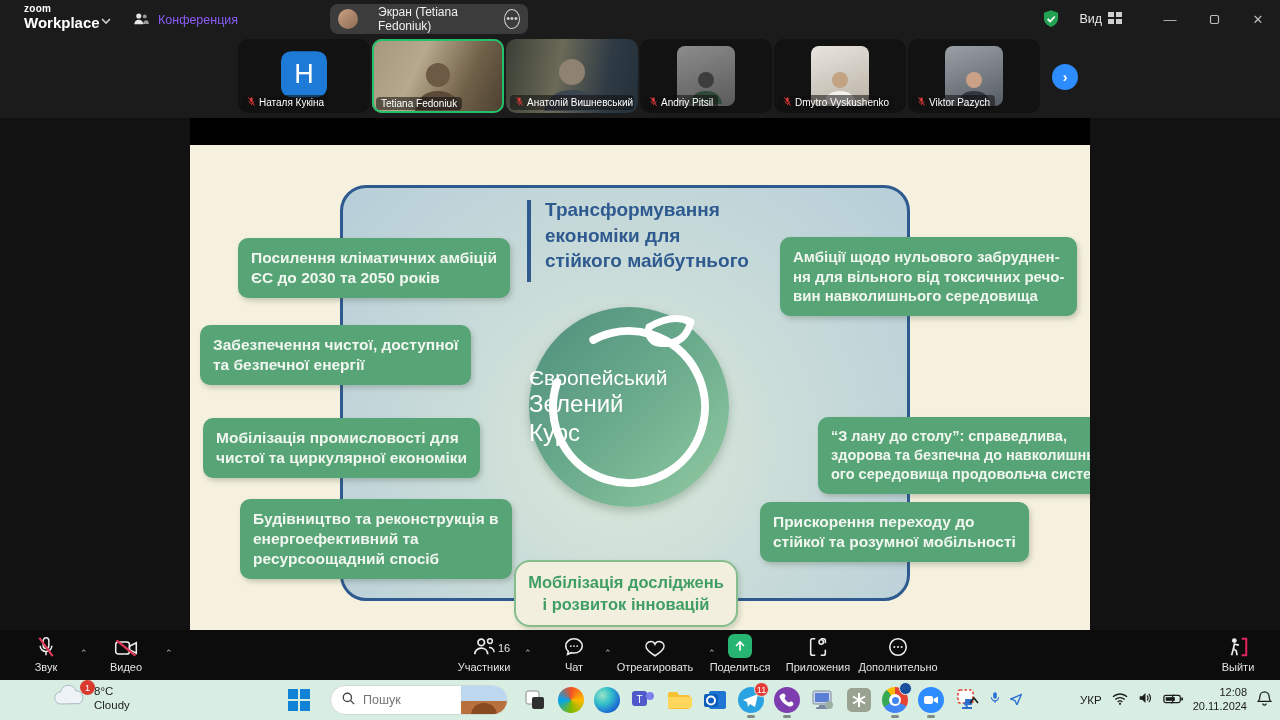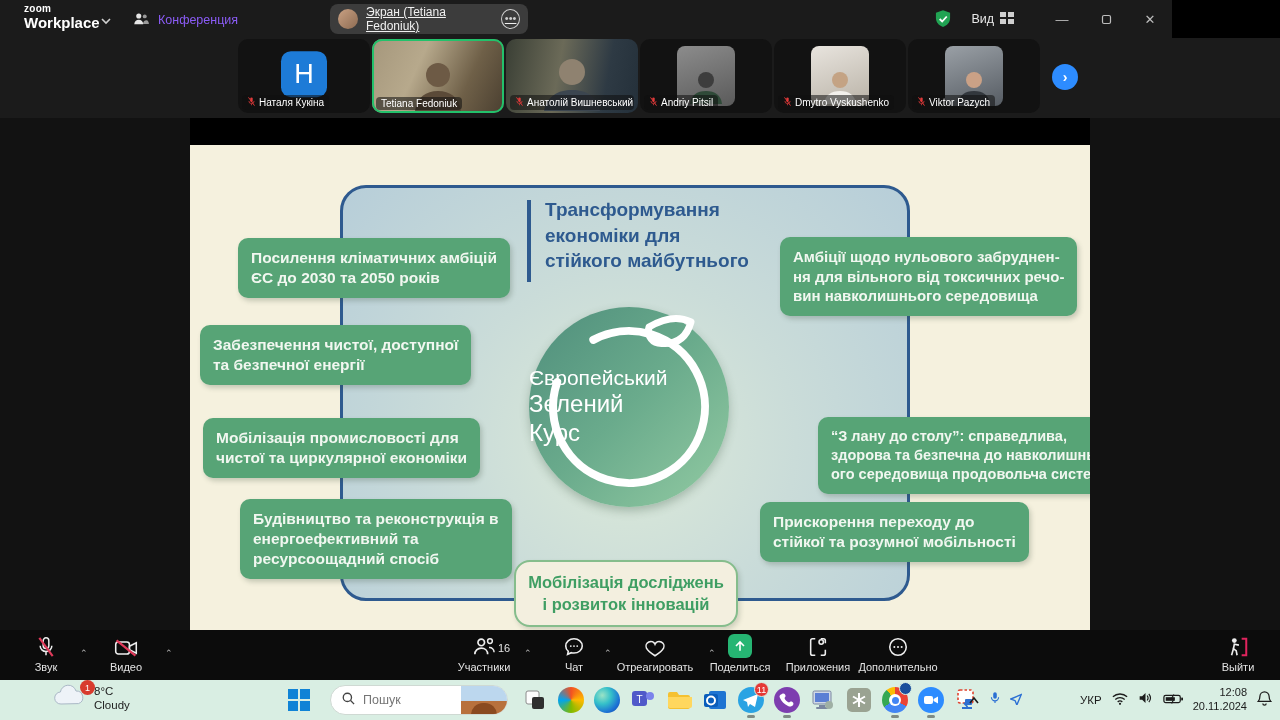--- a/index.html
+++ b/index.html
@@ -1,26 +1,26 @@
 <!DOCTYPE html>
 <html><head>
 <meta charset="utf-8">
 <style>
   * { margin:0; padding:0; box-sizing:border-box; }
   html,body { width:1280px; height:720px; overflow:hidden; }
   body { font-family:"Liberation Sans", sans-serif; background:#000; position:relative; }
 
   
-  #titlebar { position:absolute; left:0; top:0; width:1172px; height:38px; background:#1b1b1b; }
+  #titlebar { position:absolute; left:0; top:0; width:1280px; height:38px; background:#1b1b1b; }
   .brand { position:absolute; left:24px; top:4px; color:#fff; line-height:1; }
   .brand .b-top { font-size:10px; font-weight:700; letter-spacing:.3px; }
   .brand .b-bot { font-size:15px; font-weight:700; margin-top:1px; }
   .chev { position:absolute; left:100px; top:13px; width:12px; height:12px; }
   .tab-meeting { position:absolute; left:132px; top:8px; height:24px; display:flex; align-items:center; gap:8px; color:#8b5cf6; font-size:12.5px; }
-  .tab-screen { position:absolute; left:330px; top:4px; width:198px; height:30px; background:#3c3c3c; border-radius:8px; display:flex; align-items:center; gap:8px; padding:0 8px; color:#f0f0f0; font-size:12px;text-decoration:underline; }
+  .tab-screen { position:absolute; left:330px; top:4px; width:198px; height:30px; background:#3c3c3c; border-radius:8px; display:flex; align-items:center; gap:20px; padding:0 8px; color:#f0f0f0; font-size:12px; }
   .tab-avatar { width:20px; height:20px; border-radius:50%; background:linear-gradient(135deg,#c9a183,#8d6b52); flex:0 0 auto; }
   .tab-ellipsis { margin-left:auto; width:20px; height:20px; border-radius:50%; border:1.4px solid #cfcfcf; color:#cfcfcf; font-size:11px; line-height:17px; text-align:center; }
   .win-right { position:absolute; right:0; top:0; height:38px; display:flex; align-items:center; gap:0; }
   .shield { width:20px; height:20px; margin-right:18px; }
   .view-btn { display:flex; align-items:center; gap:6px; color:#e8e8e8; font-size:12.5px; margin-right:26px; }
   .win-ctl { width:44px; height:38px; display:flex; align-items:center; justify-content:center; color:#bdbdbd; font-size:13px; }
 
   
   #strip { position:absolute; left:0; top:38px; width:1280px; height:80px; background:#1b1b1b; }
   .tile { position:absolute; top:1px; width:132px; height:74px; border-radius:10px; background:#121212; overflow:hidden; }

